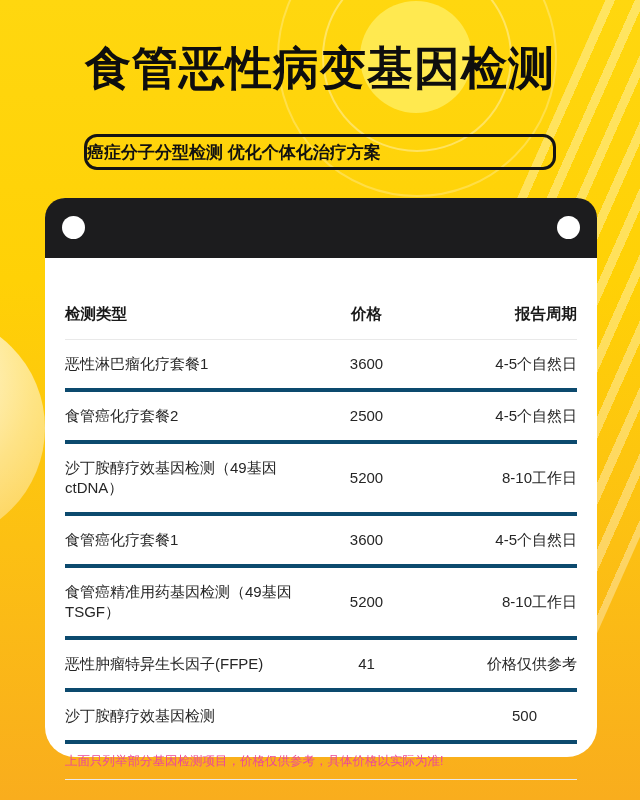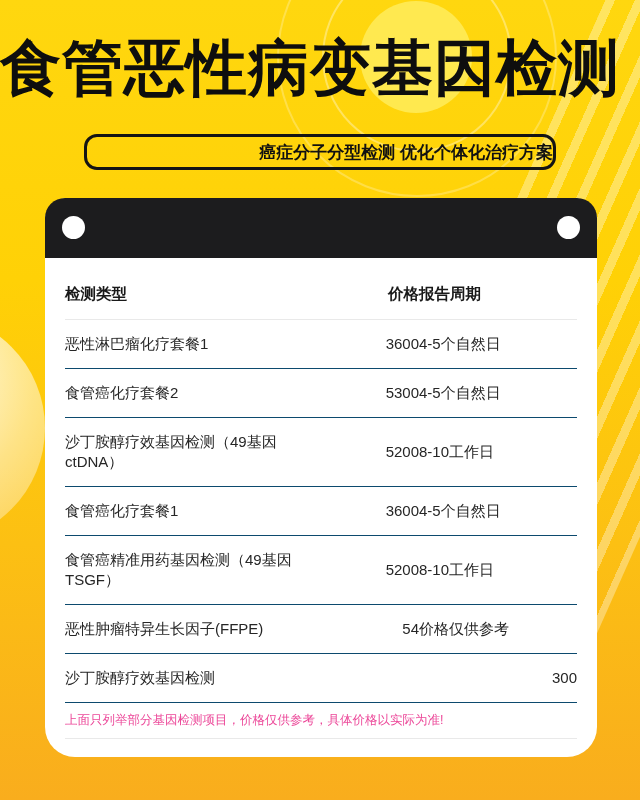--- a/index.html
+++ b/index.html
@@ -34,62 +34,62 @@
   .left-blob {
     position:absolute; left:-185px; top:313px; width:230px; height:230px;
     border-radius:50%; z-index:1;
     background:radial-gradient(circle at 45% 28%,
       rgba(255,255,255,0.95) 0%, rgba(255,255,255,0.5) 55%, rgba(255,255,255,0.22) 100%);
   }
 
   
   .poster-title {
     position:absolute; top:40px; left:0; width:100%; z-index:3;
-    font-size:61px; font-weight:900; color:#0e0e0e;
+    text-align:center; font-size:46px; font-weight:900; color:#0e0e0e;
     letter-spacing:1px; line-height:56px;
   }
   .subtitle-pill {
     position:absolute; top:134px; left:50%; transform:translateX(-50%);
     width:472px; height:36px; z-index:3;
     border:3px solid #141414; border-radius:13px;
-    display:flex; align-items:center; justify-content:flex-end;
+    display:flex; align-items:center; justify-content:flex-start;
     font-size:17px; font-weight:700; color:#111;
   }
 
   
   .card {
     position:absolute; left:45px; top:198px; width:552px; height:559px;
     background:#ffffff; border-radius:22px 22px 30px 30px; z-index:2;
   }
   .card-header {
     position:relative; height:60px; background:#1c1c1e;
     border-radius:20px 20px 0 0;
   }
   .punch-hole {
     position:absolute; top:18px; width:23px; height:23px;
     border-radius:50%; background:#ffffff;
   }
   .punch-hole.left  { left:17px; }
   .punch-hole.right { right:17px; }
 
-  .card-body { padding:12px 20px 0 20px; }
+  .card-body { padding:32px 20px 0 20px; }
 
   .thead {
     display:flex; align-items:center;
     font-size:15.5px; font-weight:700; color:#191919;
     padding:14px 0; border-bottom:1px solid #e9e9e9;
   }
   .trow {
     display:flex; align-items:center;
     font-size:15px; color:#262626; line-height:20px;
-    padding:14px 0; border-bottom:1px solid #0c4a6e;
+    padding:14px 0; border-bottom:4px solid #0c4a6e;
   }
   .c-name  { flex:1; padding-right:8px; text-align:left; overflow-wrap:break-word; }
-  .c-price { width:105px; text-align:right; flex:none; }
-  .c-cycle { width:158px; text-align:left; flex:none; }
+  .c-price { width:105px; text-align:center; flex:none; }
+  .c-cycle { width:158px; text-align:right; flex:none; }
 
   .note-row {
     font-size:12.5px; color:#ec4899; padding:9px 0;
     border-bottom:1px solid #e9e9e9;
   }
 </style>
 </head>
 <body>
 
 <div class="page">
@@ -118,45 +118,45 @@
         <div class="c-cycle">报告周期</div>
       </div>
 
       <div class="trow">
         <div class="c-name">恶性淋巴瘤化疗套餐1</div>
         <div class="c-price">3600</div>
         <div class="c-cycle">4-5个自然日</div>
       </div>
       <div class="trow">
         <div class="c-name">食管癌化疗套餐2</div>
-        <div class="c-price">5300</div>
+        <div class="c-price">2500</div>
         <div class="c-cycle">4-5个自然日</div>
       </div>
       <div class="trow">
         <div class="c-name">沙丁胺醇疗效基因检测（49基因 ctDNA）</div>
         <div class="c-price">5200</div>
         <div class="c-cycle">8-10工作日</div>
       </div>
       <div class="trow">
         <div class="c-name">食管癌化疗套餐1</div>
         <div class="c-price">3600</div>
         <div class="c-cycle">4-5个自然日</div>
       </div>
       <div class="trow">
         <div class="c-name">食管癌精准用药基因检测（49基因 TSGF）</div>
         <div class="c-price">5200</div>
         <div class="c-cycle">8-10工作日</div>
       </div>
       <div class="trow">
         <div class="c-name">恶性肿瘤特异生长因子(FFPE)</div>
-        <div class="c-price">54</div>
+        <div class="c-price">41</div>
         <div class="c-cycle">价格仅供参考</div>
       </div>
       <div class="trow">
         <div class="c-name">沙丁胺醇疗效基因检测</div>
-        <div class="c-price">300</div>
+        <div class="c-price">500</div>
       </div>
 
       <div class="note-row">上面只列举部分基因检测项目，价格仅供参考，具体价格以实际为准!</div>
     </div>
   </div>
 
 </div>
 
 </body></html>

